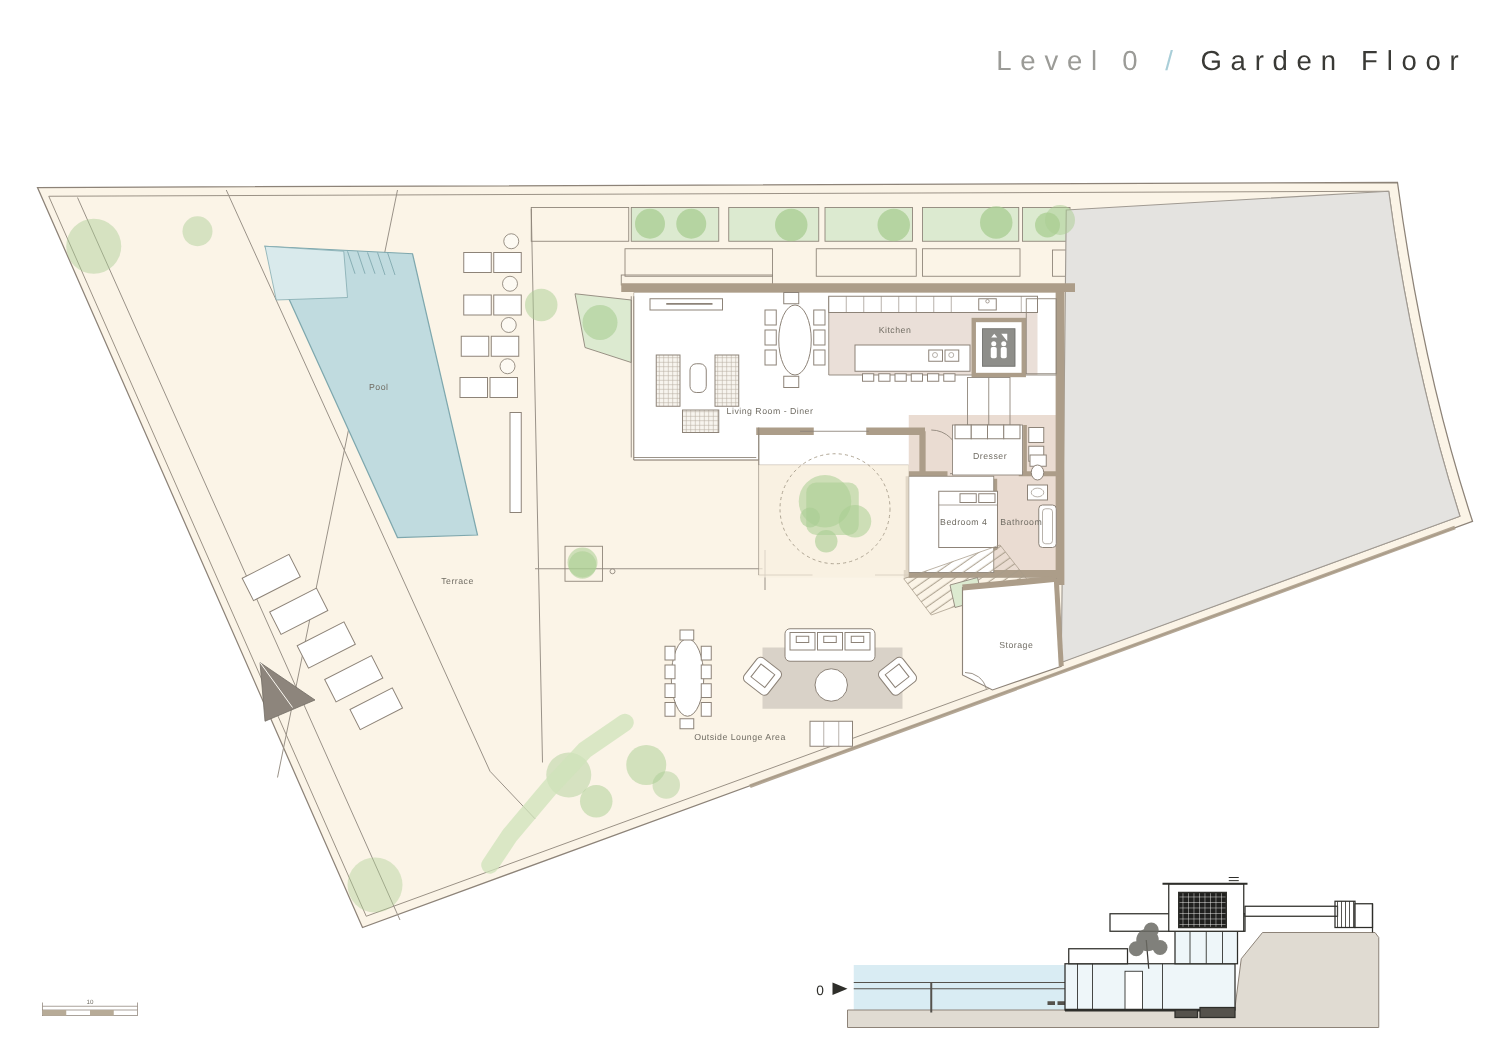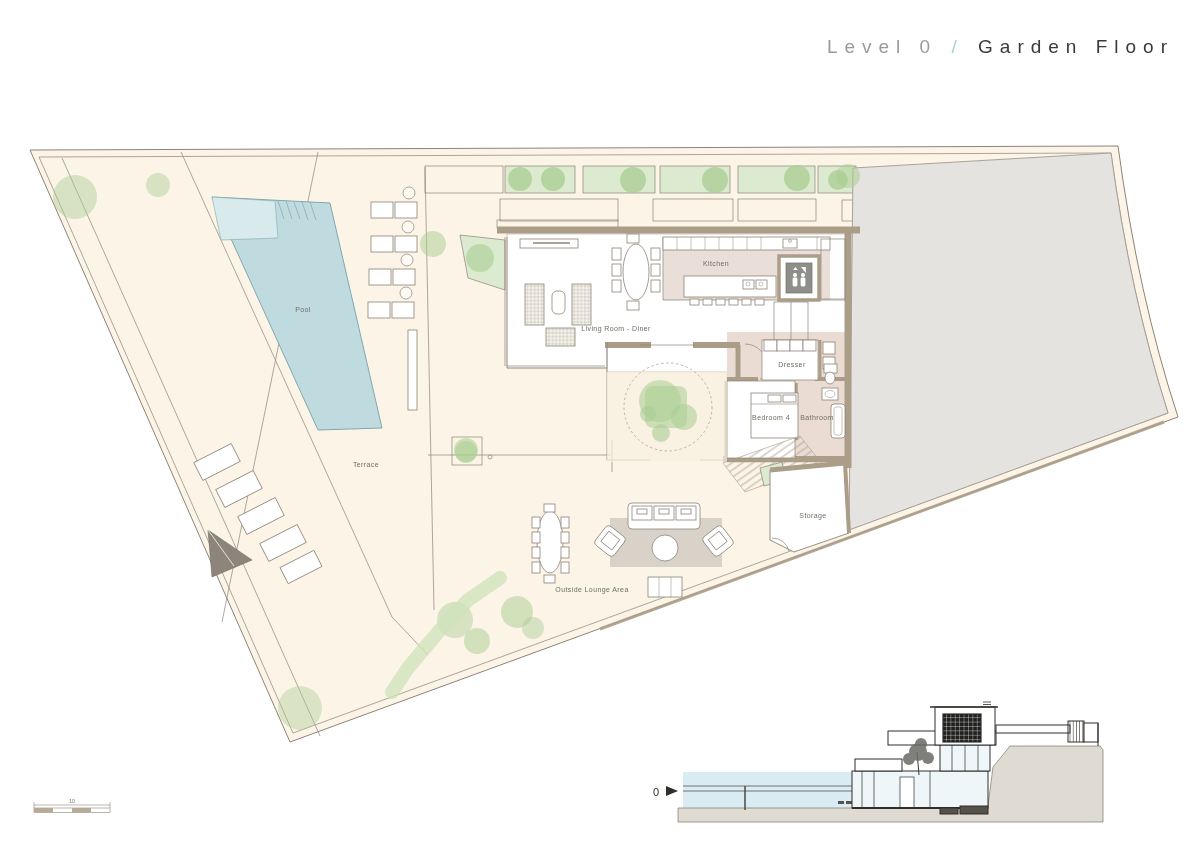--- a/index.html
+++ b/index.html
@@ -1,18 +1,18 @@
 <!DOCTYPE html>
 <html style="--site_fill: #fbf4e7; --terrace_fill: #f8efe0; --wall: #ac9d89; --wall_line: #8d8378; --pool_water: #c0dbdf; --pool_shallow: #d9eaec; --neighbor_gray: #e4e3e0; --planter_green: #dcead0; --tree_green: #a9cd92; --room_white: #ffffff; --kitchen_floor: #eadfd8; --bath_floor: #eadcd2; --rug: #d9d2c8; --section_sky: #d9ecf3; --section_ground: #e0dbd2; --ink: #2e2e2a; --dark_accent: #55524c; --stripe_line: #c7bcaa; --label_text: #716d64; --title_level: #9b9b97; --title_slash: #a9ced8; --title_name: #3a3a36;"><head>
 <meta charset="utf-8">
 <style>
   html,body{margin:0;padding:0;background:#ffffff;}
   .page{position:relative;width:1200px;height:850px;background:#fff;overflow:hidden;
         font-family:"Liberation Sans", sans-serif;}
-  .title{position:absolute;top:36px;right:26px;font-size:19px;letter-spacing:7px;white-space:nowrap;}
+  .title{position:absolute;top:36px;right:26px;font-size:22px;letter-spacing:7px;white-space:nowrap;}
   .title .t-level{color:var(--title_level);}
   .title .t-slash{color:var(--title_slash);padding:0 2px;}
   .title .t-name{color:var(--title_name);}
   svg{position:absolute;left:0;top:0;}
   text{font-family:"Liberation Sans", sans-serif;}
   .lbl-sm{font-size:7px;fill:var(--label_text);letter-spacing:0.4px;}
   .thin{stroke:var(--wall_line);stroke-width:0.7;fill:none;}
   .wall{stroke:var(--wall);fill:none;stroke-linecap:butt;}
   .furn{fill:#ffffff;stroke:#8d8378;stroke-width:0.8;}
 </style>

